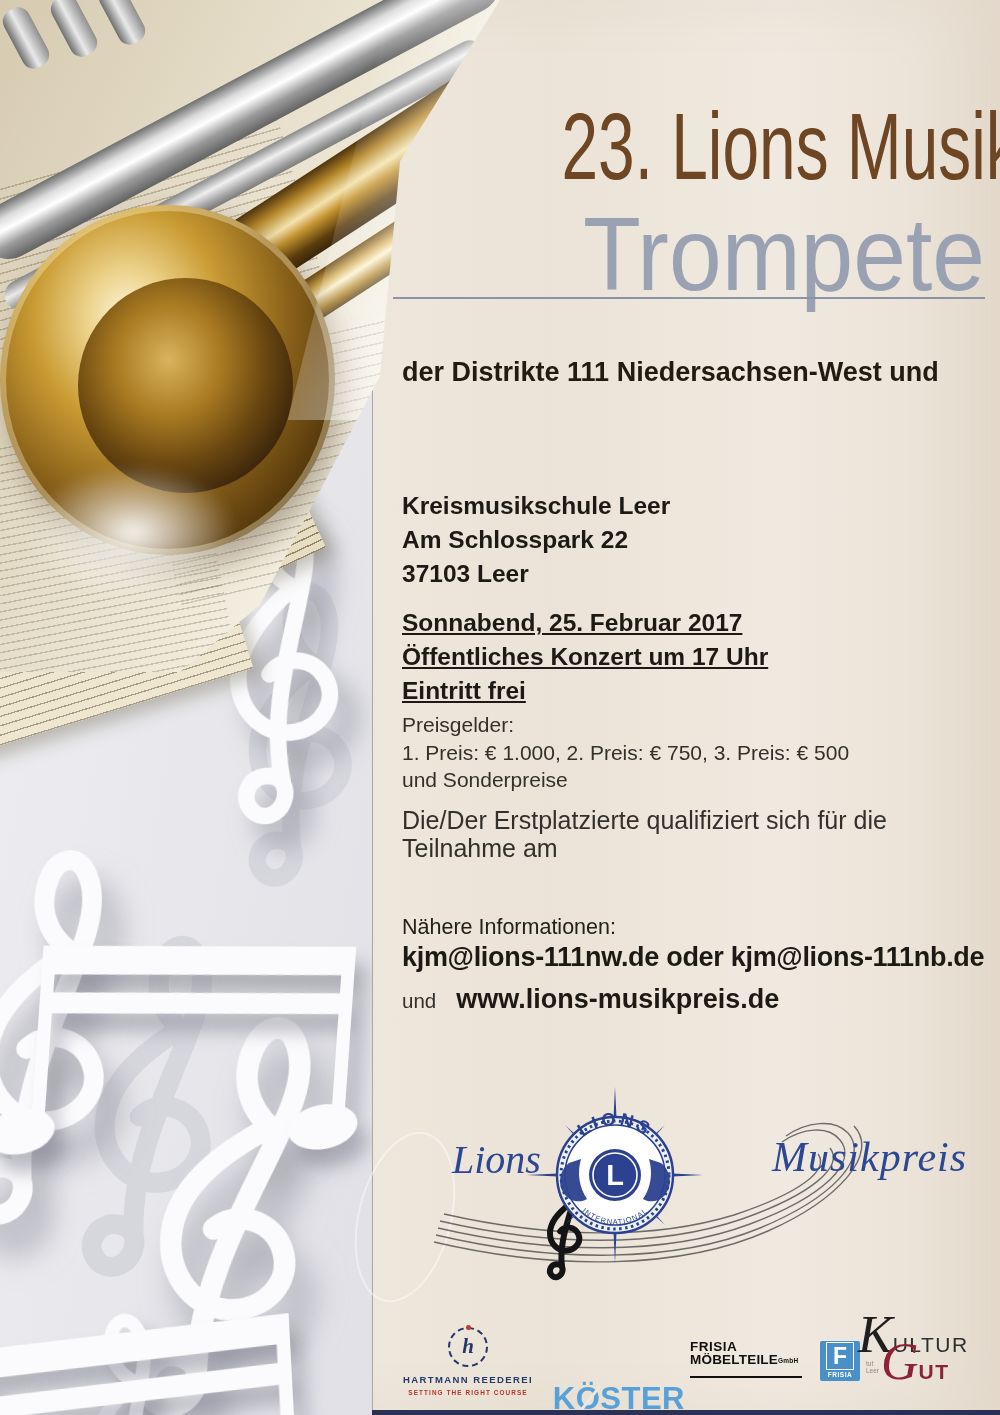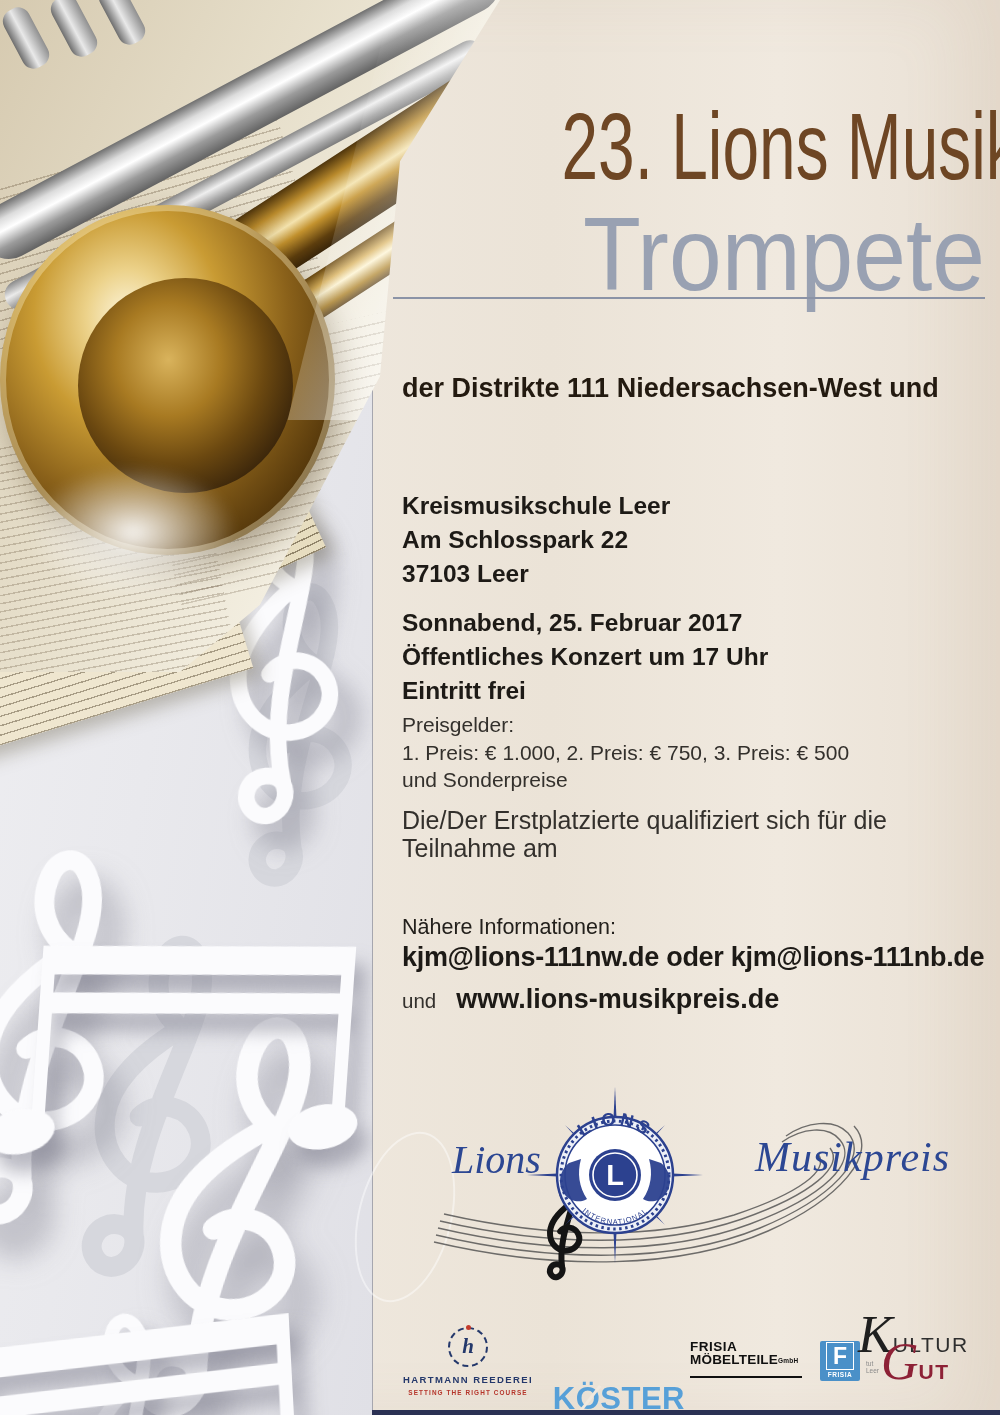--- a/index.html
+++ b/index.html
@@ -57,35 +57,35 @@
   
   .title{position:absolute;top:93px;left:380px;width:605px;text-align:right;z-index:5;
     font-size:94px;font-weight:400;color:#6e4624;white-space:nowrap;
     transform:scaleX(.70);transform-origin:100% 50%;}
   .subtitle{position:absolute;top:196px;left:380px;width:605px;text-align:right;z-index:5;
     font-size:103px;font-weight:400;color:#99a1b2;white-space:nowrap;
     transform:scaleX(.92);transform-origin:100% 50%;}
   .rule{position:absolute;top:297px;left:393px;width:592px;height:2px;background:#8b93a6;z-index:5;}
   
   .txt{position:absolute;z-index:5;color:#1d1a16;}
-  .districts{top:370px;left:402px;width:543px;font-size:27px;font-weight:bold;line-height:36px;color:#231a10;}
+  .districts{top:354px;left:402px;width:543px;font-size:27px;font-weight:bold;line-height:36px;color:#231a10;}
   .districts .l2{text-align:right;}
   .venue{top:489px;left:402px;font-size:24.5px;font-weight:bold;line-height:34px;}
-  .event{top:606px;left:402px;font-size:24.5px;font-weight:bold;line-height:34px;}
+  .event{top:606px;left:402px;font-size:24.5px;font-weight:bold;line-height:34px;text-decoration:underline;}
   .prizes{top:711px;left:402px;font-size:21px;line-height:27.5px;color:#33302c;}
   .qualification{top:806px;left:402px;font-size:25px;line-height:28px;color:#33302c;}
   .info-heading{top:915px;left:402px;font-size:21.5px;color:#23201c;}
   .emails{top:942px;left:402px;font-size:27px;font-weight:bold;letter-spacing:-.3px;}
   .webline{top:984px;left:402px;font-size:27px;font-weight:bold;}
   .webline .und{font-size:20.5px;font-weight:400;color:#33302c;margin-right:20px;}
   
   .logo-svg{position:absolute;left:430px;top:1078px;width:550px;height:215px;z-index:4;}
   .logo-word{position:absolute;z-index:5;font-family:"Liberation Serif",serif;font-style:italic;color:#2c4793;}
   .logo-lions{left:452px;top:1136px;font-size:40px;}
-  .logo-musikpreis{left:755px;top:1133px;font-size:42px;letter-spacing:1px;text-align:center;}
+  .logo-musikpreis{left:772px;top:1133px;font-size:42px;letter-spacing:1px;text-align:center;}
   
   .supporters-heading{top:1291px;left:390px;width:600px;text-align:center;font-size:19px;font-weight:bold;color:#1c1c1c;}
   .sponsor{position:absolute;z-index:5;}
   .hartmann{left:398px;top:1327px;width:140px;text-align:center;}
   .h-mark{position:relative;width:36px;height:36px;margin:0 auto;border:2px dashed #24386b;border-radius:50%;}
   .h-mark .h{display:block;line-height:34px;font-family:"Liberation Serif",serif;font-style:italic;font-weight:bold;font-size:21px;color:#24386b;}
   .h-dot{position:absolute;left:16px;top:-4px;width:5px;height:5px;border-radius:50%;background:#c43a2c;}
   .h-name{margin-top:7px;font-size:9.5px;font-weight:bold;letter-spacing:1.4px;color:#24386b;}
   .h-tag{margin-top:4px;font-size:6.4px;font-weight:bold;letter-spacing:1.1px;color:#b5342a;}
   .koester{left:545px;top:1384px;width:140px;text-align:right;}

